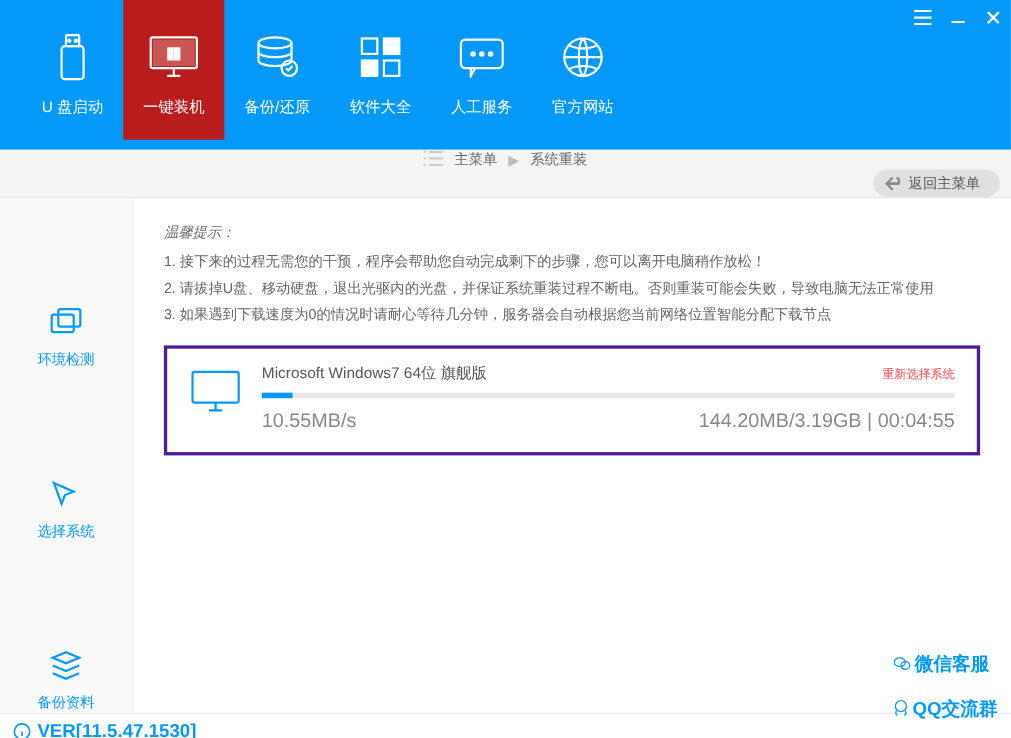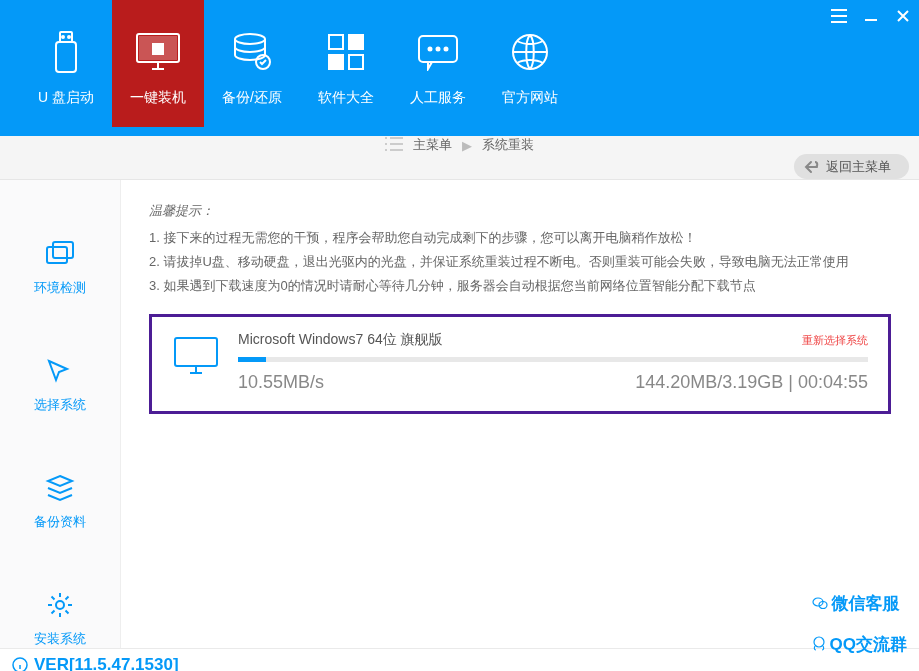--- a/index.html
+++ b/index.html
@@ -173,27 +173,20 @@
           <path d="M3 3l18 8-8 3-3 8z"></path>
         </svg>
       <span>选择系统</span>
     </div>
     <div class="side-item">
       <svg width="30" height="30" viewBox="0 0 30 30" fill="none" stroke="#0499f8" stroke-width="2">
           <path d="M15 3l12 5-12 5L3 8z"></path>
           <path d="M3 15l12 5 12-5M3 22l12 5 12-5"></path>
         </svg>
       <span>备份资料</span>
-    </div>
-    <div class="side-item">
-      <svg width="30" height="30" viewBox="0 0 30 30" fill="none" stroke="#0499f8" stroke-width="2">
-          <circle cx="15" cy="15" r="4"></circle>
-          <path d="M15 3v4M15 23v4M3 15h4M23 15h4M6.5 6.5l3 3M20.5 20.5l3 3M23.5 6.5l-3 3M9.5 20.5l-3 3"></path>
-        </svg>
-      <span>安装系统</span>
     </div>
   </div>
 
   <div class="content">
     <div class="hint-title">温馨提示：</div>
     <ul class="hint-list">
       <li>1. 接下来的过程无需您的干预，程序会帮助您自动完成剩下的步骤，您可以离开电脑稍作放松！</li>
       <li>2. 请拔掉U盘、移动硬盘，退出光驱内的光盘，并保证系统重装过程不断电。否则重装可能会失败，导致电脑无法正常使用</li>
       <li>3. 如果遇到下载速度为0的情况时请耐心等待几分钟，服务器会自动根据您当前网络位置智能分配下载节点</li>
     </ul>

